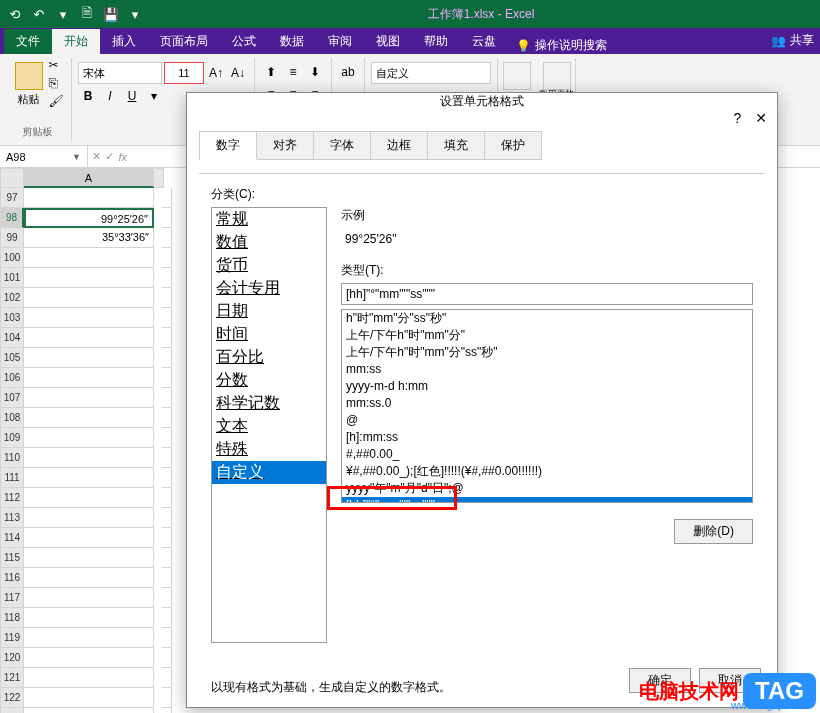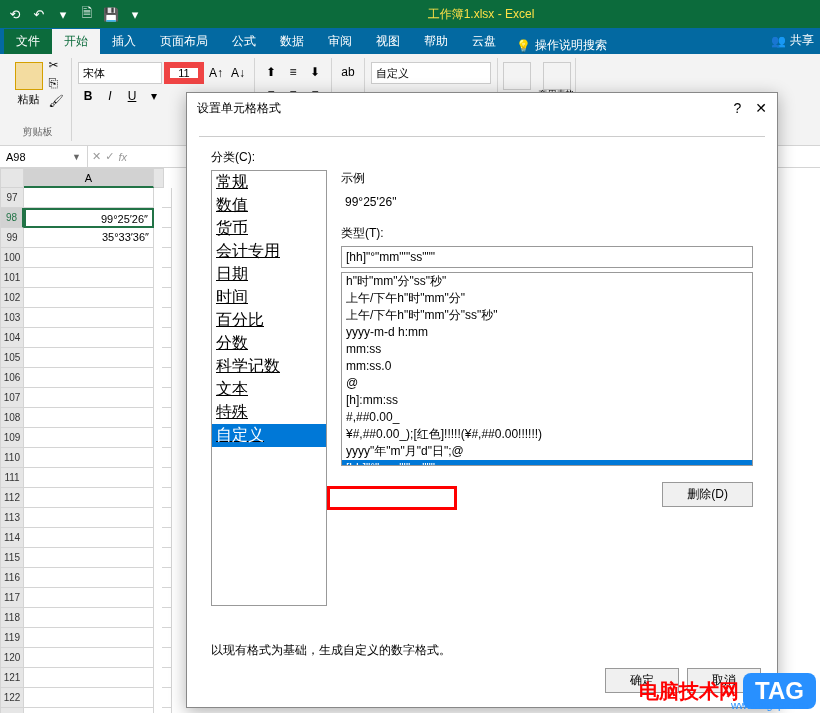--- a/index.html
+++ b/index.html
@@ -2,42 +2,42 @@
 <html><head>
   <meta charset="utf-8">
   <style>
     * { margin: 0; padding: 0; box-sizing: border-box; font-family: "Microsoft YaHei", sans-serif; }
     body { background: #fff; width: 820px; height: 713px; overflow: hidden; position: relative; }
     
     
     .title-bar { height: 28px; background: #0c6b3c; display: flex; align-items: center; padding: 0 4px; }
     .title-bar .qat { display: flex; gap: 2px; align-items: center; }
     .title-bar .qat-item { width: 22px; height: 22px; display: flex; align-items: center; justify-content: center; color: #fff; font-size: 13px; }
-    .title-center { flex: 1; text-align: center; color: #fde047; font-size: 12px; }
-    
-    
-    .ribbon-tabs { height: 26px; background: #0369a1; display: flex; align-items: flex-end; padding-left: 4px; }
+    .title-center { flex: 1; text-align: center; color: #f0abfc; font-size: 12px; }
+    
+    
+    .ribbon-tabs { height: 26px; background: #4c1d95; display: flex; align-items: flex-end; padding-left: 4px; }
     .ribbon-tab { padding: 4px 12px; color: #fff; font-size: 12px; cursor: pointer; }
     .ribbon-tab.active { background: #f3f3f3; color: #0c6b3c; }
     .ribbon-tab.file { background: #0c6b3c; }
     .tell-me { display: flex; align-items: center; gap: 4px; color: #fff; font-size: 12px; padding: 0 8px; }
     
     
     .ribbon { height: 92px; background: #f3f3f3; border-bottom: 1px solid #d4d4d4; display: flex; padding: 4px; }
     .ribbon-group { border-right: 1px solid #d4d4d4; padding: 0 6px; display: flex; flex-direction: column; align-items: center; position: relative; }
     .ribbon-group-label { position: absolute; bottom: 2px; font-size: 10px; color: #666; width: 100%; text-align: center; }
     .paste-btn { display: flex; flex-direction: column; align-items: center; gap: 2px; padding: 4px; }
     .paste-icon { width: 28px; height: 28px; background: #f3dca0; border: 1px solid #d4a000; }
     .paste-label { font-size: 11px; }
     .clipboard-side { display: flex; flex-direction: column; gap: 2px; margin-left: 2px; }
     .small-icon { width: 16px; height: 16px; font-size: 12px; }
     .font-group { display: flex; flex-direction: column; gap: 2px; padding-top: 4px; }
     .font-row { display: flex; gap: 2px; align-items: center; }
     .font-select { width: 84px; height: 22px; font-size: 11px; border: 1px solid #ccc; padding: 0 4px; background: #fff; }
-    .size-select { width: 40px; height: 22px; font-size: 11px; border: 6px solid #ef4444; text-align: center; background: #fff; }
+    .size-select { width: 40px; height: 22px; font-size: 11px; border: 1px solid #ef4444; text-align: center; background: #fff; }
     .font-btn { width: 20px; height: 20px; font-size: 12px; display: flex; align-items: center; justify-content: center; }
     .align-group { display: flex; flex-direction: column; gap: 2px; padding-top: 4px; }
     .number-format { width: 120px; height: 22px; font-size: 11px; border: 1px solid #ccc; padding: 0 4px; background: #fff; }
     .styles-group { display: flex; gap: 4px; padding-top: 4px; }
     .style-btn { display: flex; flex-direction: column; align-items: center; font-size: 10px; width: 36px; }
     .style-icon { width: 28px; height: 28px; border: 1px solid #ccc; }
     
     
     .formula-bar { height: 22px; display: flex; border-bottom: 1px solid #d4d4d4; }
     .name-box { width: 88px; border-right: 1px solid #d4d4d4; font-size: 11px; padding: 2px 6px; display: flex; align-items: center; }
@@ -56,21 +56,21 @@
     .col-header.narrow { width: 10px; }
     .col-header.selected { background: #d2d2d2; border-bottom: 2px solid #217346; }
     .cells-row { display: flex; gap: 8px; }
     .cell { width: 130px; height: 20px; border: 1px solid #d4d4d4; border-left: none; border-top: none; font-size: 11px; padding: 0 4px; text-align: right; line-height: 19px; position: relative; }
     .cell.narrow { width: 10px; padding: 0; }
     .cell.selected { border: 2px solid #217346; }
     .row-header.selected { background: #d2d2d2; color: #217346; border-right: 2px solid #217346; }
     
     
     .dialog { position: absolute; left: 186px; top: 92px; width: 592px; height: 616px; background: #fff; border: 1px solid #888; box-shadow: 0 4px 16px rgba(0,0,0,0.3); }
-    .dialog-title { height: 30px; display: flex; align-items: center; padding: 0 10px; font-size: 12px; }
+    .dialog-title { height: 30px; display: flex; align-items: center; padding: 0 10px; font-size: 12px; flex-direction: column; }
     .dialog-close { margin-left: auto; display: flex; gap: 14px; }
     .dialog-close span { cursor: pointer; font-size: 14px; }
     .dialog-tabs { display: flex; gap: 0; margin: 8px 12px 0; }
     .dialog-tab { padding: 5px 16px; font-size: 12px; border: 1px solid #ccc; background: #f0f0f0; cursor: pointer; margin-right: -1px; }
     .dialog-tab.active { background: #fff; border-bottom: 1px solid #fff; position: relative; z-index: 1; }
     .dialog-body { padding: 12px; border-top: 1px solid #ccc; margin: 13px 12px; }
     .cat-label { font-size: 12px; margin-bottom: 4px; }
     .dialog-cols { display: flex; gap: 14px; }
     .cat-list { width: 116px; height: 436px; border: 1px solid #999; font-size: 16px; overflow: hidden; text-decoration: underline; }
     .cat-item { padding: 1px 4px; cursor: pointer; }
@@ -78,21 +78,21 @@
     .right-col { flex: 1; }
     .sample-label { font-size: 12px; }
     .sample-val { font-size: 12px; padding: 8px 4px 16px; }
     .type-label { font-size: 12px; margin-bottom: 4px; }
     .type-input { width: 100%; height: 22px; border: 1px solid #999; font-size: 12px; padding: 0 4px; }
     .type-list { width: 100%; height: 194px; border: 1px solid #999; margin-top: 4px; font-size: 12px; overflow-y: auto; position: relative; }
     .type-item { padding: 0 4px; cursor: pointer; line-height: 17px; }
     .type-item.selected { background: #0078d7; color: #fff; }
     .red-box { position: absolute; border: 3px solid red; pointer-events: none; }
     .delete-btn-row { text-align: right; margin-top: 16px; }
-    .dlg-btn { padding: 3px 24px; font-size: 12px; border: 1px solid #999; background: #f0f0f0; cursor: pointer; }
+    .dlg-btn { padding: 3px 18px; font-size: 12px; border: 1px solid #999; background: #f0f0f0; cursor: pointer; }
     .hint-text { font-size: 12px; margin-top: 36px; }
     .dialog-footer { position: absolute; bottom: 14px; right: 16px; display: flex; gap: 8px; }
     
     
     .watermark { position: absolute; right: 4px; bottom: 4px; display: flex; align-items: center; gap: 4px; }
     .wm-text { font-size: 20px; font-weight: bold; color: #ff0000; }
     .wm-tag { background: #2890ff; color: #fff; font-size: 24px; font-weight: bold; padding: 4px 12px; border-radius: 8px; }
     .wm-url { position: absolute; right: 12px; bottom: 2px; font-size: 11px; color: #2890ff; }
     
     .share-btn { position: absolute; right: 6px; top: 32px; color: #fff; font-size: 12px; display: flex; align-items: center; gap: 4px; }
@@ -368,20 +368,28 @@
 </div>
 
 <div class="dialog">
   <div class="dialog-title">
     <span>设置单元格格式</span>
     <div class="dialog-close">
       <span>?</span>
       <span>✕</span>
     </div>
   </div>
+  <div class="dialog-tabs">
+    <div class="dialog-tab active">数字</div>
+    <div class="dialog-tab">对齐</div>
+    <div class="dialog-tab">字体</div>
+    <div class="dialog-tab">边框</div>
+    <div class="dialog-tab">填充</div>
+    <div class="dialog-tab">保护</div>
+  </div>
   <div class="dialog-body">
     <div class="cat-label">分类(C):</div>
     <div class="dialog-cols">
       <div class="cat-list" id="cat-list">
           <div class="cat-item">常规</div>
           <div class="cat-item">数值</div>
           <div class="cat-item">货币</div>
           <div class="cat-item">会计专用</div>
           <div class="cat-item">日期</div>
           <div class="cat-item">时间</div>
@@ -394,22 +402,22 @@
         </div>
       <div class="right-col">
         <div class="sample-label">示例</div>
         <div class="sample-val">99°25'26"</div>
         <div class="type-label">类型(T):</div>
         <input class="type-input" value="[hh]&quot;°&quot;mm&quot;'&quot;ss&quot;&quot;&quot;" style="">
         <div class="type-list" id="type-list">
             <div class="type-item">h"时"mm"分"ss"秒"</div>
             <div class="type-item">上午/下午h"时"mm"分"</div>
             <div class="type-item">上午/下午h"时"mm"分"ss"秒"</div>
+            <div class="type-item">mm:ss</div>
             <div class="type-item">yyyy-m-d h:mm</div>
-            <div class="type-item">mm:ss</div>
             <div class="type-item">mm:ss.0</div>
             <div class="type-item">@</div>
             <div class="type-item">[h]:mm:ss</div>
             <div class="type-item">#,##0.00_</div>
             <div class="type-item">¥#,##0.00_);[红色]!!!!!(¥#,##0.00!!!!!!)</div>
             <div class="type-item">yyyy"年"m"月"d"日";@</div>
             <div class="type-item selected">[hh]"°"mm"'"ss"""</div>
           </div>
         <div class="delete-btn-row">
           <button class="dlg-btn">删除(D)</button>

